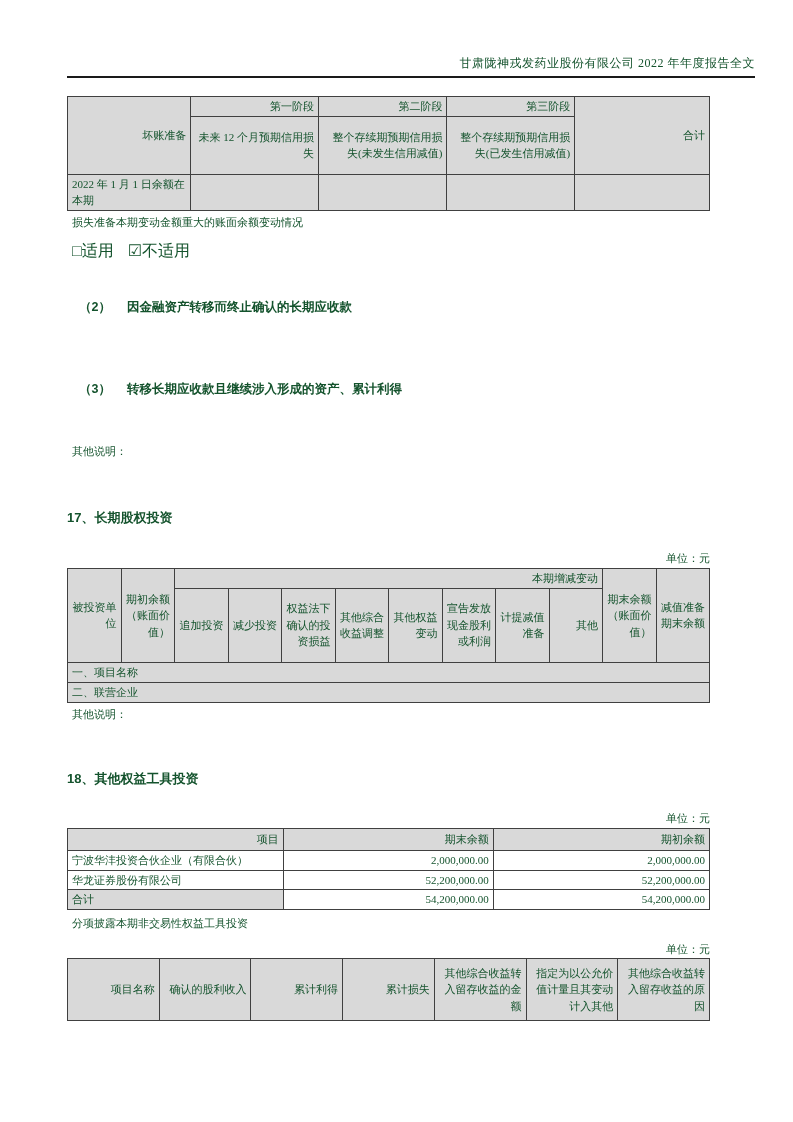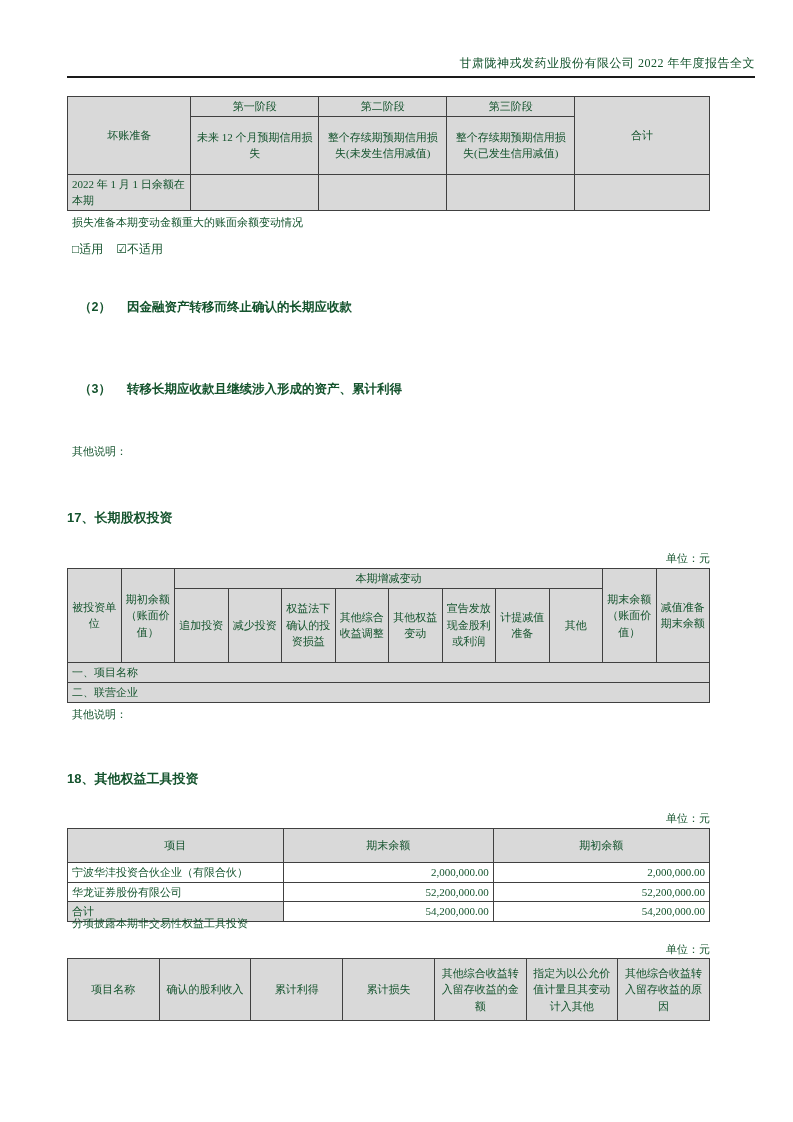--- a/index.html
+++ b/index.html
@@ -21,39 +21,39 @@
   table.tbl {
     position:absolute; left:67px; width:643px;
     border-collapse:collapse; table-layout:fixed; font-size:11px;
   }
   .tbl td {
     border:1px solid #404040; padding:1px 4px;
     vertical-align:middle; line-height:1.5; word-break:break-all;
   }
   .gray { background:#d9d9d9; }
   #t1 td, #t17 td, #tlast td { background:#d9d9d9; }
-  .center { text-align:center; }
+  .center { text-align:right; }
   .right  { text-align:right; }
   .body-note { position:absolute; left:72px; font-size:11px; }
-  .check-line { position:absolute; left:72px; font-size:12px; }
+  .check-line { position:absolute; left:72px; font-size:16px; }
   .check-line .opt { margin-right:10px; }
   .sec-sub {
     position:absolute; left:79px; font-size:12.5px; font-weight:bold;
     font-family:"Liberation Sans","DejaVu Sans",sans-serif;
     text-align:center;
   }
   .sec-sub .num { margin-right:16px; }
   .sec-main {
     position:absolute; left:67px; font-size:13px; font-weight:bold;
     font-family:"Liberation Sans","DejaVu Sans",sans-serif;
   }
   .unit { position:absolute; left:67px; width:643px; text-align:right; font-size:11px; }
   .page-num { position:absolute; left:67px; width:643px; text-align:right; font-size:11px; }
   .r18 { height:18px; } .r58 { height:58px; } .r39 { height:28px; }
-  .r74 { height:74px; } .r20 { height:20px; } .r22 { height:34px; }
+  .r74 { height:74px; } .r20 { height:20px; } .r22 { height:22px; }
   .r19 { height:19px;margin-left:41px; } .r62 { height:62px; }
 </style>
 </head>
 <body>
 
 <div class="page">
 
   <div class="doc-header">
     <span>甘肃陇神戎发药业股份有限公司 2022 年年度报告全文</span>
   </div>

